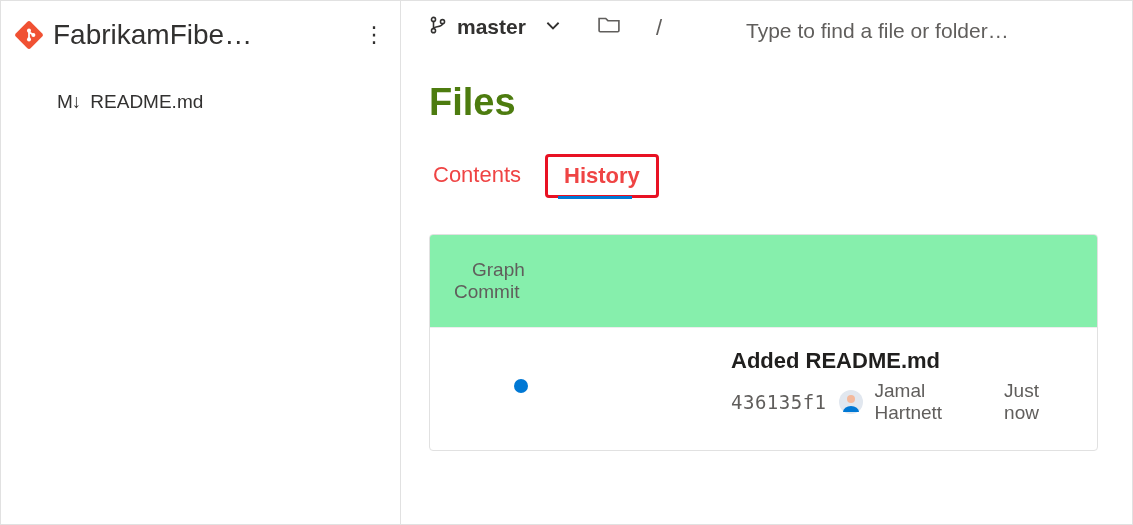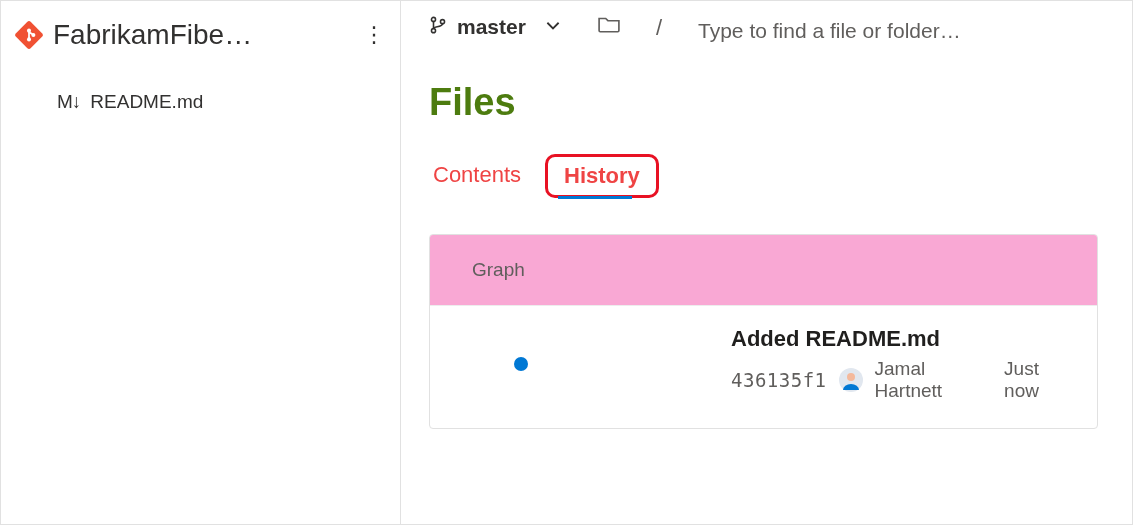--- a/index.html
+++ b/index.html
@@ -16,33 +16,33 @@
   .tree-item { display: flex; align-items: center; gap: 10px; padding: 6px 10px 6px 56px; font-size: 19px; cursor: pointer; color:#323130; }
   .md-icon { font-size: 19px; letter-spacing: -1px; color:#323130; font-weight:400; }
 
   .main { flex: 1; display: flex; flex-direction: column; padding: 14px 34px 0 28px; background:#fff; }
   .topbar { display: flex; align-items: flex-start; gap: 36px; color:#323130; }
   .branch-picker { display:flex; align-items:center; gap:10px; cursor:pointer; }
   .branch-name { font-size: 21px; font-weight:600; }
   .chevron { font-size: 20px; margin-left:8px; color:#323130; }
   .folder-icon { color:#605e5c; }
   .slash { font-size:22px; color:#605e5c; }
-  .path-input { flex:1; border:none; outline:none; font-size:21px; color:#605e5c; background:transparent; padding:4px 0; }
+  .path-input { flex:1; border:none; outline:none; font-size:21px; color:#605e5c; background:transparent; padding:4px 0;margin-left:48px; }
   .path-input::placeholder { color:#605e5c; }
 
   .page-title { font-size: 38px; font-weight:600; margin-top: 34px; color:#4d7c0f; }
 
   .tabs { display:flex; gap:0; margin-top: 30px; align-items:flex-end; }
   .tab { font-size:22px; padding: 8px 20px 10px 4px; cursor:pointer; color:#ef4444; position:relative; }
   .tab.active { font-weight:600; }
   .tab.active::after { content:""; position:absolute; left:10px; right:24px; bottom:-4px; height:3px; background:#0078d4; }
-  .tab.highlight { border:3px solid #e81123; border-radius:10px; padding:6px 16px; margin-left:4px; }
+  .tab.highlight { border:3px solid #e81123; border-radius:4px; padding:6px 16px; margin-left:4px; }
 
   .history-panel { margin-top: 36px; border:1px solid #e1e1e1; border-radius:4px; overflow:hidden; }
-  .history-header { display:flex; padding: 24px 24px; background:#f9a8d4; border-bottom:1px solid #ededed;flex-direction:column; }
+  .history-header { display:flex; padding: 24px 24px; background:#86efac; border-bottom:1px solid #ededed;flex-direction:column; }
   .col-graph { width: 230px; color:#605e5c; font-size:19px; padding-left:18px; }
   .col-commit { flex:1; color:#605e5c; font-size:19px; }
 
   .history-row { display:flex; padding: 20px 24px 26px 24px; align-items:center;gap:47px; }
   .graph-cell { width:230px; display:flex; align-items:center; padding-left:60px; }
   .dot { width:14px; height:14px; border-radius:50%; background:#0078d4; }
   .commit-cell { flex:1; }
   .commit-msg { font-size:22px; font-weight:600; color:#201f1e; margin-bottom:6px; }
   .commit-meta { display:flex; align-items:center; gap:12px; font-size:19px; color:#605e5c; }
   .commit-sha { font-family: Consolas, monospace; color:#605e5c; letter-spacing:0.5px; }
@@ -107,20 +107,21 @@
     <h1 class="page-title">Files</h1>
 
     <div class="tabs">
       <div class="tab">Contents</div>
       <div class="tab active highlight">History</div>
     </div>
 
     <div class="history-panel">
       <div class="history-header">
         <div class="col-graph">Graph</div>
+        <div class="col-commit">Commit</div>
       </div>
       <div class="history-row">
         <div class="graph-cell">
           <span class="dot"></span>
         </div>
         <div class="commit-cell">
           <div class="commit-msg">Added README.md</div>
           <div class="commit-meta">
             <span class="commit-sha">436135f1</span>
             <span class="avatar">

